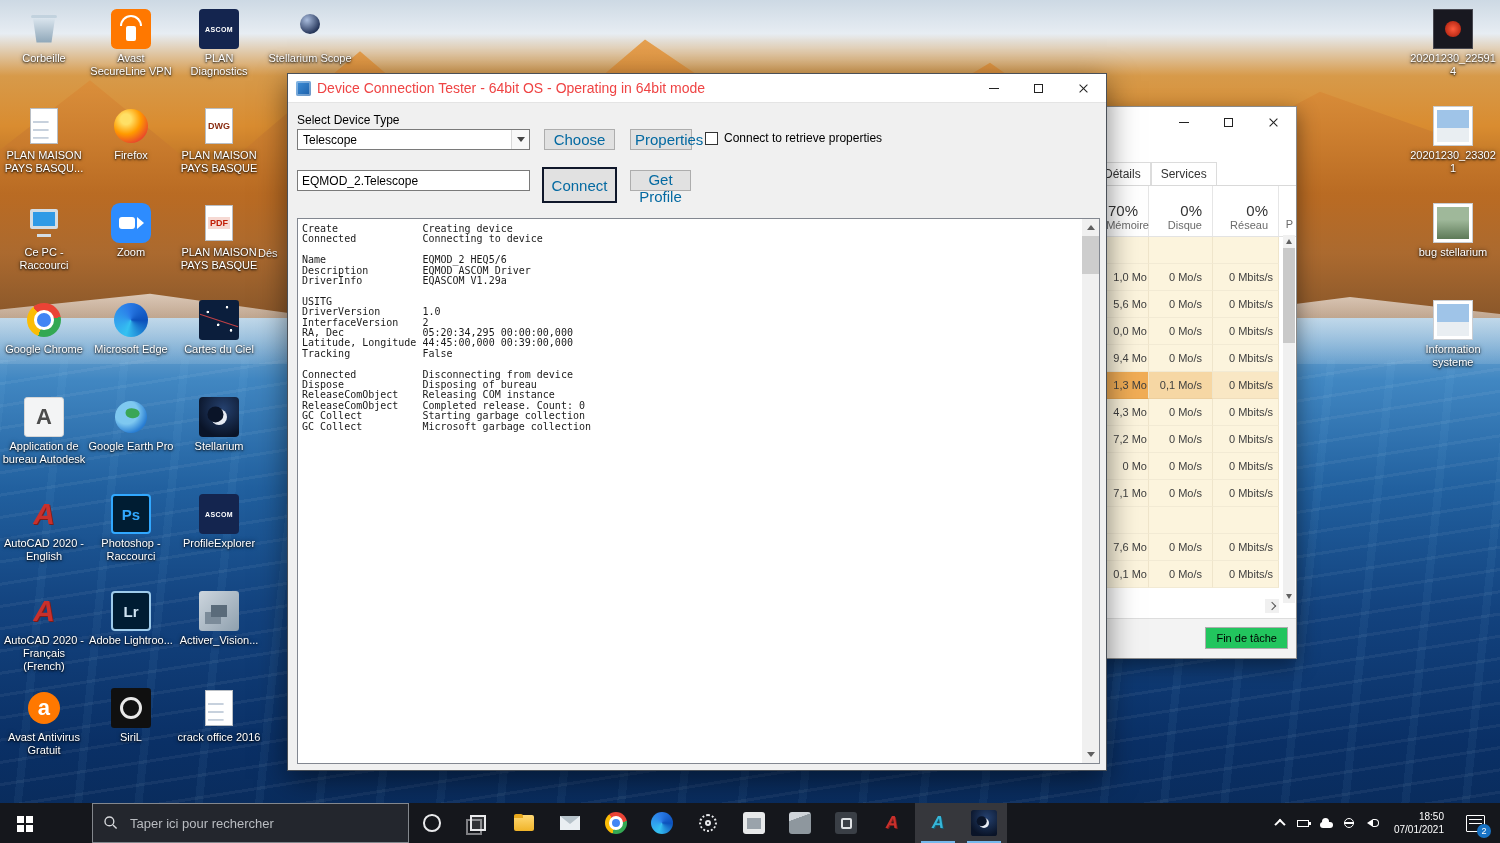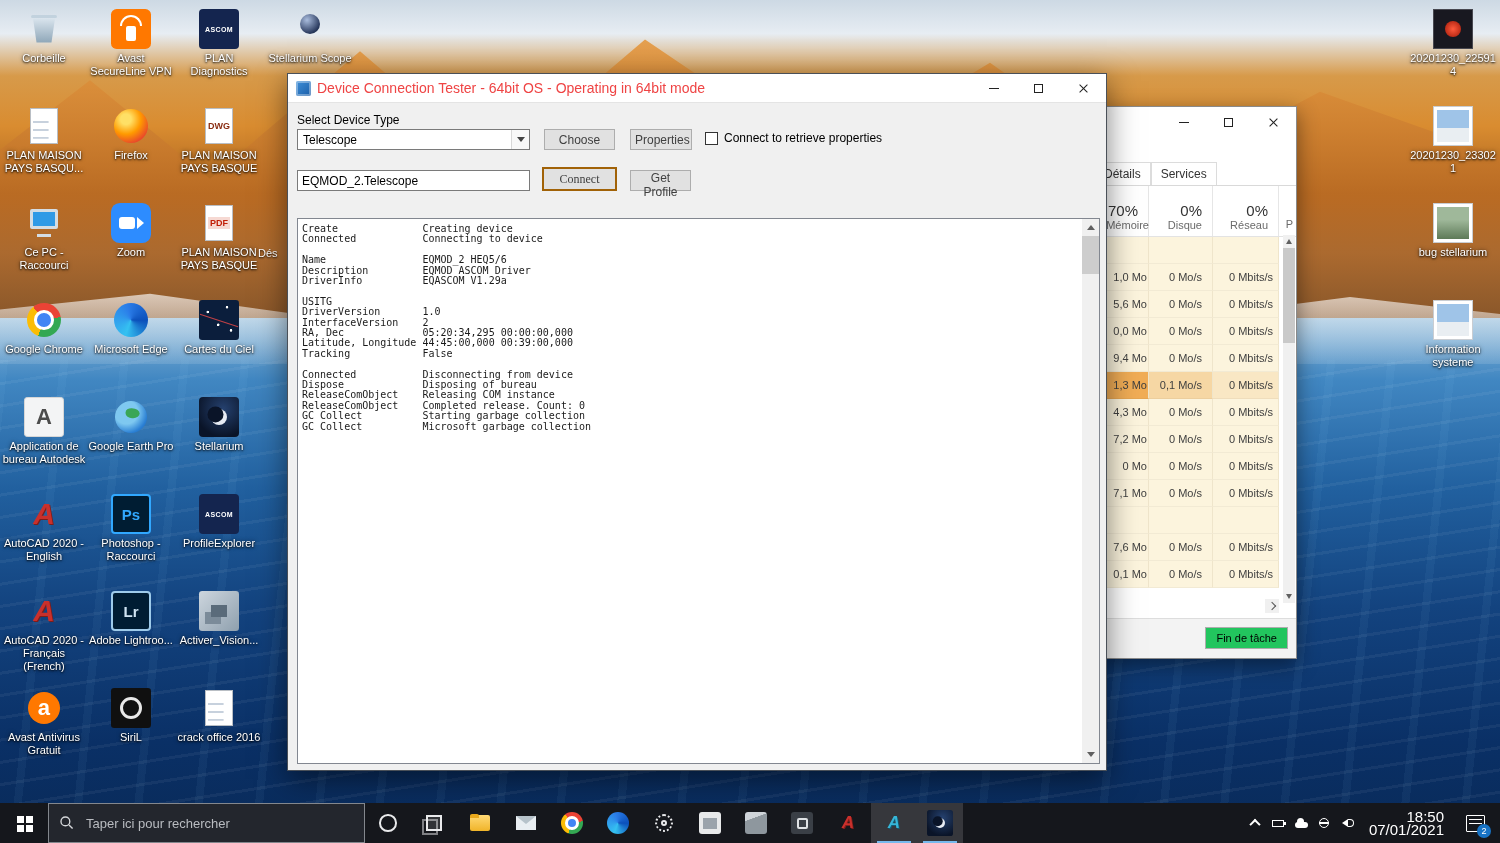--- a/index.html
+++ b/index.html
@@ -143,25 +143,25 @@
   .g-min{width:10px;height:1px;background:#222;display:block;}
   .g-max{width:9px;height:9px;border:1px solid #222;display:block;box-sizing:border-box;}
   .g-close{width:11px;height:11px;position:relative;display:block;}
   .g-close::before,.g-close::after{content:"";position:absolute;left:0;top:5px;width:11px;height:1px;background:#222;}
   .g-close::before{transform:rotate(45deg);} .g-close::after{transform:rotate(-45deg);}
   .label-sdt{position:absolute;left:9px;top:39px;font-size:12px;color:#000;}
   .combo{position:absolute;left:9px;top:55px;width:233px;height:21px;background:#fff;border:1px solid #7a7a7a;
     box-sizing:border-box;display:flex;align-items:center;padding-left:5px;font-size:12px;cursor:pointer;}
   .combo-btn{margin-left:auto;width:17px;height:100%;display:flex;align-items:center;justify-content:center;background:#f8f8f8;border-left:1px solid #d8d8d8;}
   .combo-btn::before{content:"";border-left:4px solid transparent;border-right:4px solid transparent;border-top:5px solid #444;}
-  .btn{position:absolute;height:21px;background:#e1e1e1;border:1px solid #adadad;font-size:12px;color:#404040;
+  .btn{position:absolute;height:21px;background:#e1e1e1;border:1px solid #adadad;font-size:15px;color:#0369a1;
     font-family:"Liberation Sans",sans-serif;cursor:pointer;padding:0 4px;}
   .b-choose{left:256px;top:55px;width:71px;}
   .b-props{left:342px;top:55px;width:62px;}
-  .b-connect{left:254px;top:93px;width:75px;height:24px;border:2px solid #a16207;font-family:Liberation Serif, serif;}
+  .b-connect{left:254px;top:93px;width:75px;height:36px;border:2px solid #0f172a;}
   .b-profile{left:342px;top:96px;width:61px;}
   .chk{position:absolute;left:417px;top:57px;display:flex;align-items:center;font-size:12px;color:#000;cursor:pointer;}
   .chk .box{width:13px;height:13px;background:#fff;border:1px solid #333;margin-right:6px;box-sizing:border-box;}
   .field{position:absolute;left:9px;top:96px;width:233px;height:21px;border:1px solid #7a7a7a;background:#fff;
     box-sizing:border-box;font-size:12px;padding:0 4px;font-family:"Liberation Sans",sans-serif;color:#000;}
   .logbox{position:absolute;left:9px;top:144px;width:803px;height:546px;background:#fff;border:1px solid #828790;
     box-sizing:border-box;overflow:hidden;}
   .loglines{position:absolute;left:4px;top:5px;right:22px;bottom:2px;overflow:hidden;}
   .log-line{font-family:"DejaVu Sans Mono",monospace;font-size:10px;line-height:10.4px;min-height:10.4px;
     white-space:pre;color:#1a1a1a;}
@@ -202,33 +202,33 @@
   .tm-vscroll .sb-up::before,.tm-vscroll .sb-down::before{border-left-width:3px;border-right-width:3px;}
   .tm-thumb{position:absolute;left:0;top:13px;width:12px;height:95px;background:#c9c9c9;}
   .tm-hchev{position:absolute;right:17px;top:492px;width:14px;height:14px;display:flex;align-items:center;justify-content:center;cursor:pointer;background:#f0f0f0;}
   .tm-hchev::before{content:"";width:5px;height:5px;border-top:1.5px solid #555;border-right:1.5px solid #555;transform:rotate(45deg);}
   .tm-footer{position:absolute;left:0;right:0;bottom:0;height:39px;background:#f3f3f3;border-top:1px solid #ddd;}
   .tm-endtask{position:absolute;right:8px;top:8px;height:22px;padding:0 10px;background:#22c55e;border:1px solid #adadad;
     font-size:11px;font-family:"Liberation Sans",sans-serif;cursor:pointer;}
   
   .taskbar{position:absolute;left:0;bottom:0;width:100%;height:40px;background:#15171c;z-index:100;display:flex;align-items:stretch;}
   .tb-start{width:48px;display:flex;align-items:center;justify-content:center;cursor:pointer;}
-  .tb-search{width:317px;display:flex;align-items:center;background:#23262d;border:1px solid #83878d;box-sizing:border-box;padding:0 10px;cursor:text;}
+  .tb-search{width:317px;display:flex;align-items:center;background:#23262d;border:1px solid #83878d;box-sizing:border-box;padding:0 10px;cursor:text;margin-left:44px;}
   .tb-search svg{flex:none;margin-right:9px;}
   .tb-search input{background:transparent;border:none;outline:none;color:#d6d8db;font-size:13px;width:100%;
     font-family:"Liberation Sans",sans-serif;}
   .tb-search input::placeholder{color:#b9bcc1;opacity:1;}
   .tb-apps{display:flex;}
   .tb-btn{width:46px;display:flex;align-items:center;justify-content:center;cursor:pointer;position:relative;}
   .tb-btn.active{background:rgba(255,255,255,.14);}
   .tb-btn.active::after{content:"";position:absolute;left:6px;right:6px;bottom:0;height:2px;background:#76b9ed;}
   .tb-tray{margin-left:auto;display:flex;align-items:center;padding-right:4px;}
   .tb-trayicons{display:flex;align-items:center;}
   .tray-btn{width:23px;height:40px;display:flex;align-items:center;justify-content:center;cursor:pointer;}
-  .tb-clock{color:#fff;font-size:15px;line-height:13px;text-align:right;padding:0 10px;cursor:pointer;}
+  .tb-clock{color:#fff;font-size:10px;line-height:13px;text-align:right;padding:0 10px;cursor:pointer;}
   .tb-action{width:42px;height:40px;display:flex;align-items:center;justify-content:center;position:relative;cursor:pointer;}
   .badge{position:absolute;right:5px;bottom:5px;min-width:14px;height:14px;border-radius:7px;background:#1873c5;
     color:#fff;font-size:9px;display:flex;align-items:center;justify-content:center;padding:0 2px;box-sizing:border-box;}
 </style>
 </head>
 <body>
 
 <div class="wallpaper">
   <div class="rocks"></div>
   <div class="snowband"></div>

